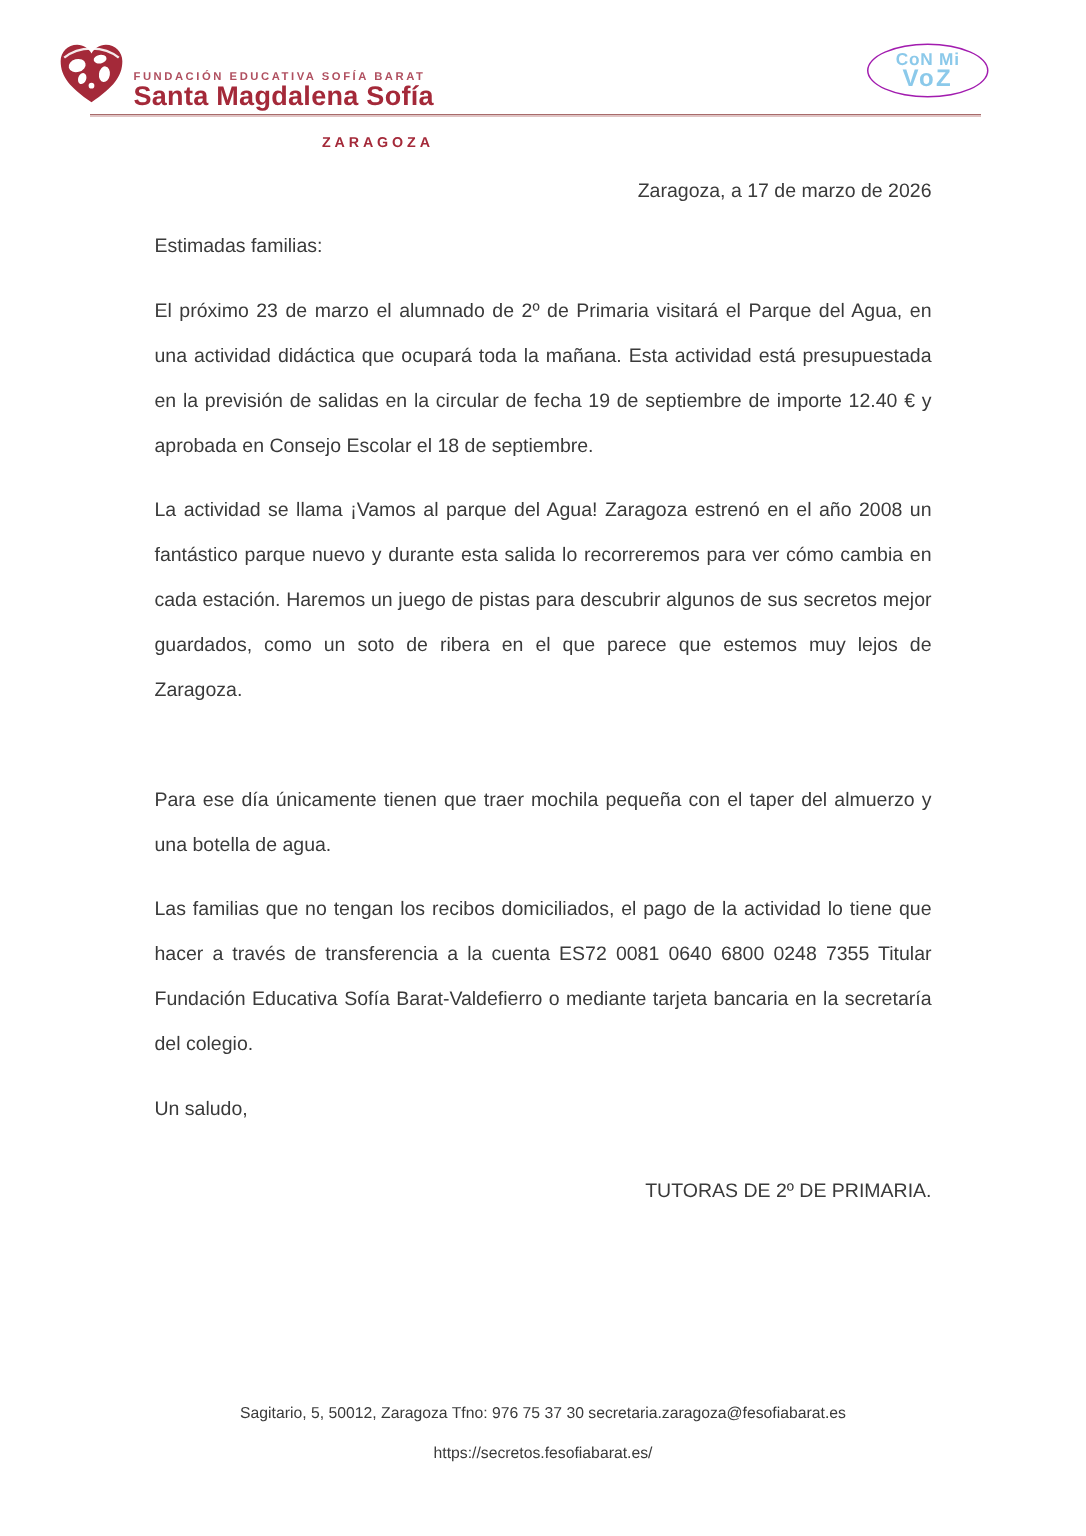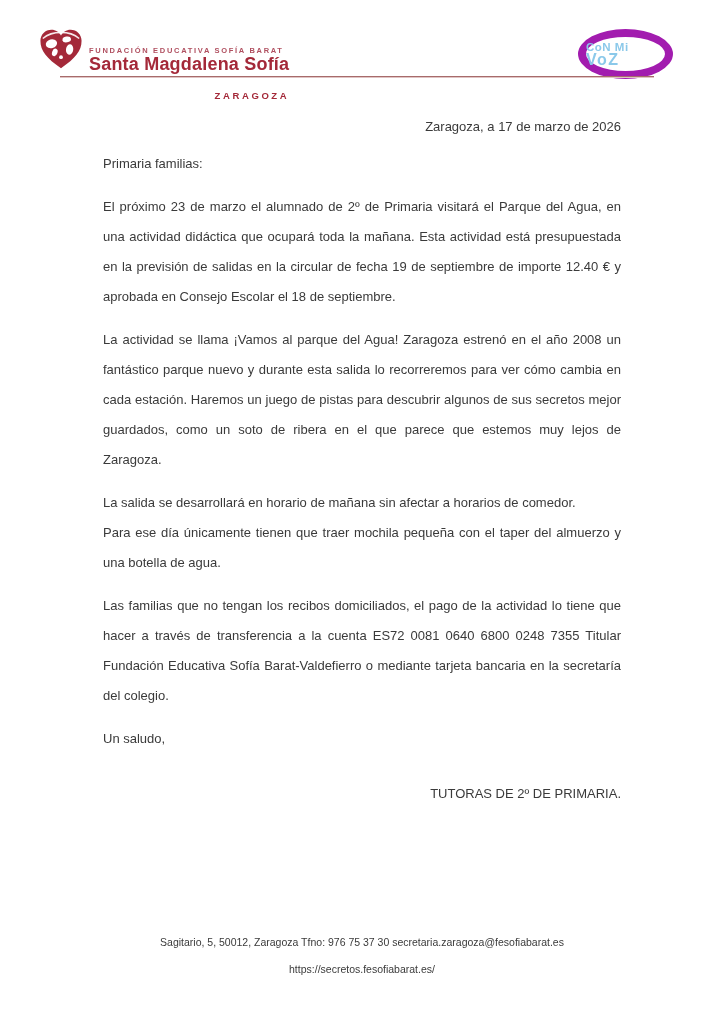--- a/index.html
+++ b/index.html
@@ -28,22 +28,22 @@
     font-size:18px;font-weight:bold;color:#a42939;
     line-height:1.1;white-space:nowrap;letter-spacing:0.2px;
   }
   .city-line{
     font-size:9.5px;font-weight:bold;letter-spacing:2.6px;
     color:#a42939;text-align:right;margin-top:15px;
   }
   .cmv-logo{
     position:absolute;left:578px;top:29px;
     width:79px;height:34px;
-    border:8px solid #a21caf;border-radius:50%;
-    display:flex;flex-direction:column;align-items:flex-start;justify-content:center;
+    border:1px solid #a21caf;border-radius:50%;
+    display:flex;flex-direction:column;align-items:center;justify-content:center;
     color:#8bc9ea;font-weight:bold;
   }
   .cmv-top{font-size:11.5px;line-height:11px;letter-spacing:0.5px;}
   .cmv-bottom{font-size:16px;line-height:14px;letter-spacing:1.5px;}
 
   .header-rule{
     position:absolute;left:60px;top:76px;width:594px;height:2px;
     background:linear-gradient(to bottom,#a76b6b 0 50%,#e0c4c4 50% 100%);
   }
 
@@ -92,27 +92,27 @@
   <div class="cmv-logo">
     <span class="cmv-top">CoN Mi</span>
     <span class="cmv-bottom">VoZ</span>
   </div>
 
   <div class="header-rule"></div>
 
   <div class="letter">
     <p class="date-line">Zaragoza, a 17 de marzo de 2026</p>
 
-    <p>Primaria familias:</p>
+    <p>Estimadas familias:</p>
 
     <p class="just">El próximo 23 de marzo el alumnado de 2º de Primaria visitará el Parque del Agua, en una actividad didáctica que ocupará toda la mañana. Esta actividad está presupuestada en la previsión de salidas en la circular de fecha 19 de septiembre de importe 12.40 € y aprobada en Consejo Escolar el 18 de septiembre.</p>
 
     <p class="just">La actividad se llama ¡Vamos al parque del Agua!  Zaragoza estrenó en el año 2008 un fantástico parque nuevo y durante esta salida lo recorreremos para ver cómo cambia en cada estación. Haremos un juego de pistas para descubrir algunos de sus secretos mejor guardados, como un soto de ribera en el que parece que estemos muy lejos de Zaragoza.</p>
 
-    <p class="just"><span>La salida se desarrollará en horario de mañana sin afectar a horarios de comedor.</span><br><span>Para ese día únicamente tienen que traer mochila pequeña con el taper del almuerzo y una botella de agua.</span></p>
+    <p class="just"><br><span>Para ese día únicamente tienen que traer mochila pequeña con el taper del almuerzo y una botella de agua.</span></p>
 
     <p class="just">Las familias que no tengan los recibos domiciliados, el pago de la actividad lo tiene que hacer a través de transferencia a la cuenta ES72 0081 0640 6800 0248 7355 Titular Fundación Educativa Sofía Barat-Valdefierro o mediante tarjeta bancaria en la secretaría del colegio.</p>
 
     <p class="closing-line">Un saludo,</p>
 
     <p class="signature-line">TUTORAS DE 2º DE PRIMARIA.</p>
   </div>
 
   <div class="page-footer">
     <div>Sagitario, 5, 50012, Zaragoza Tfno: 976 75 37 30 secretaria.zaragoza@fesofiabarat.es</div>

